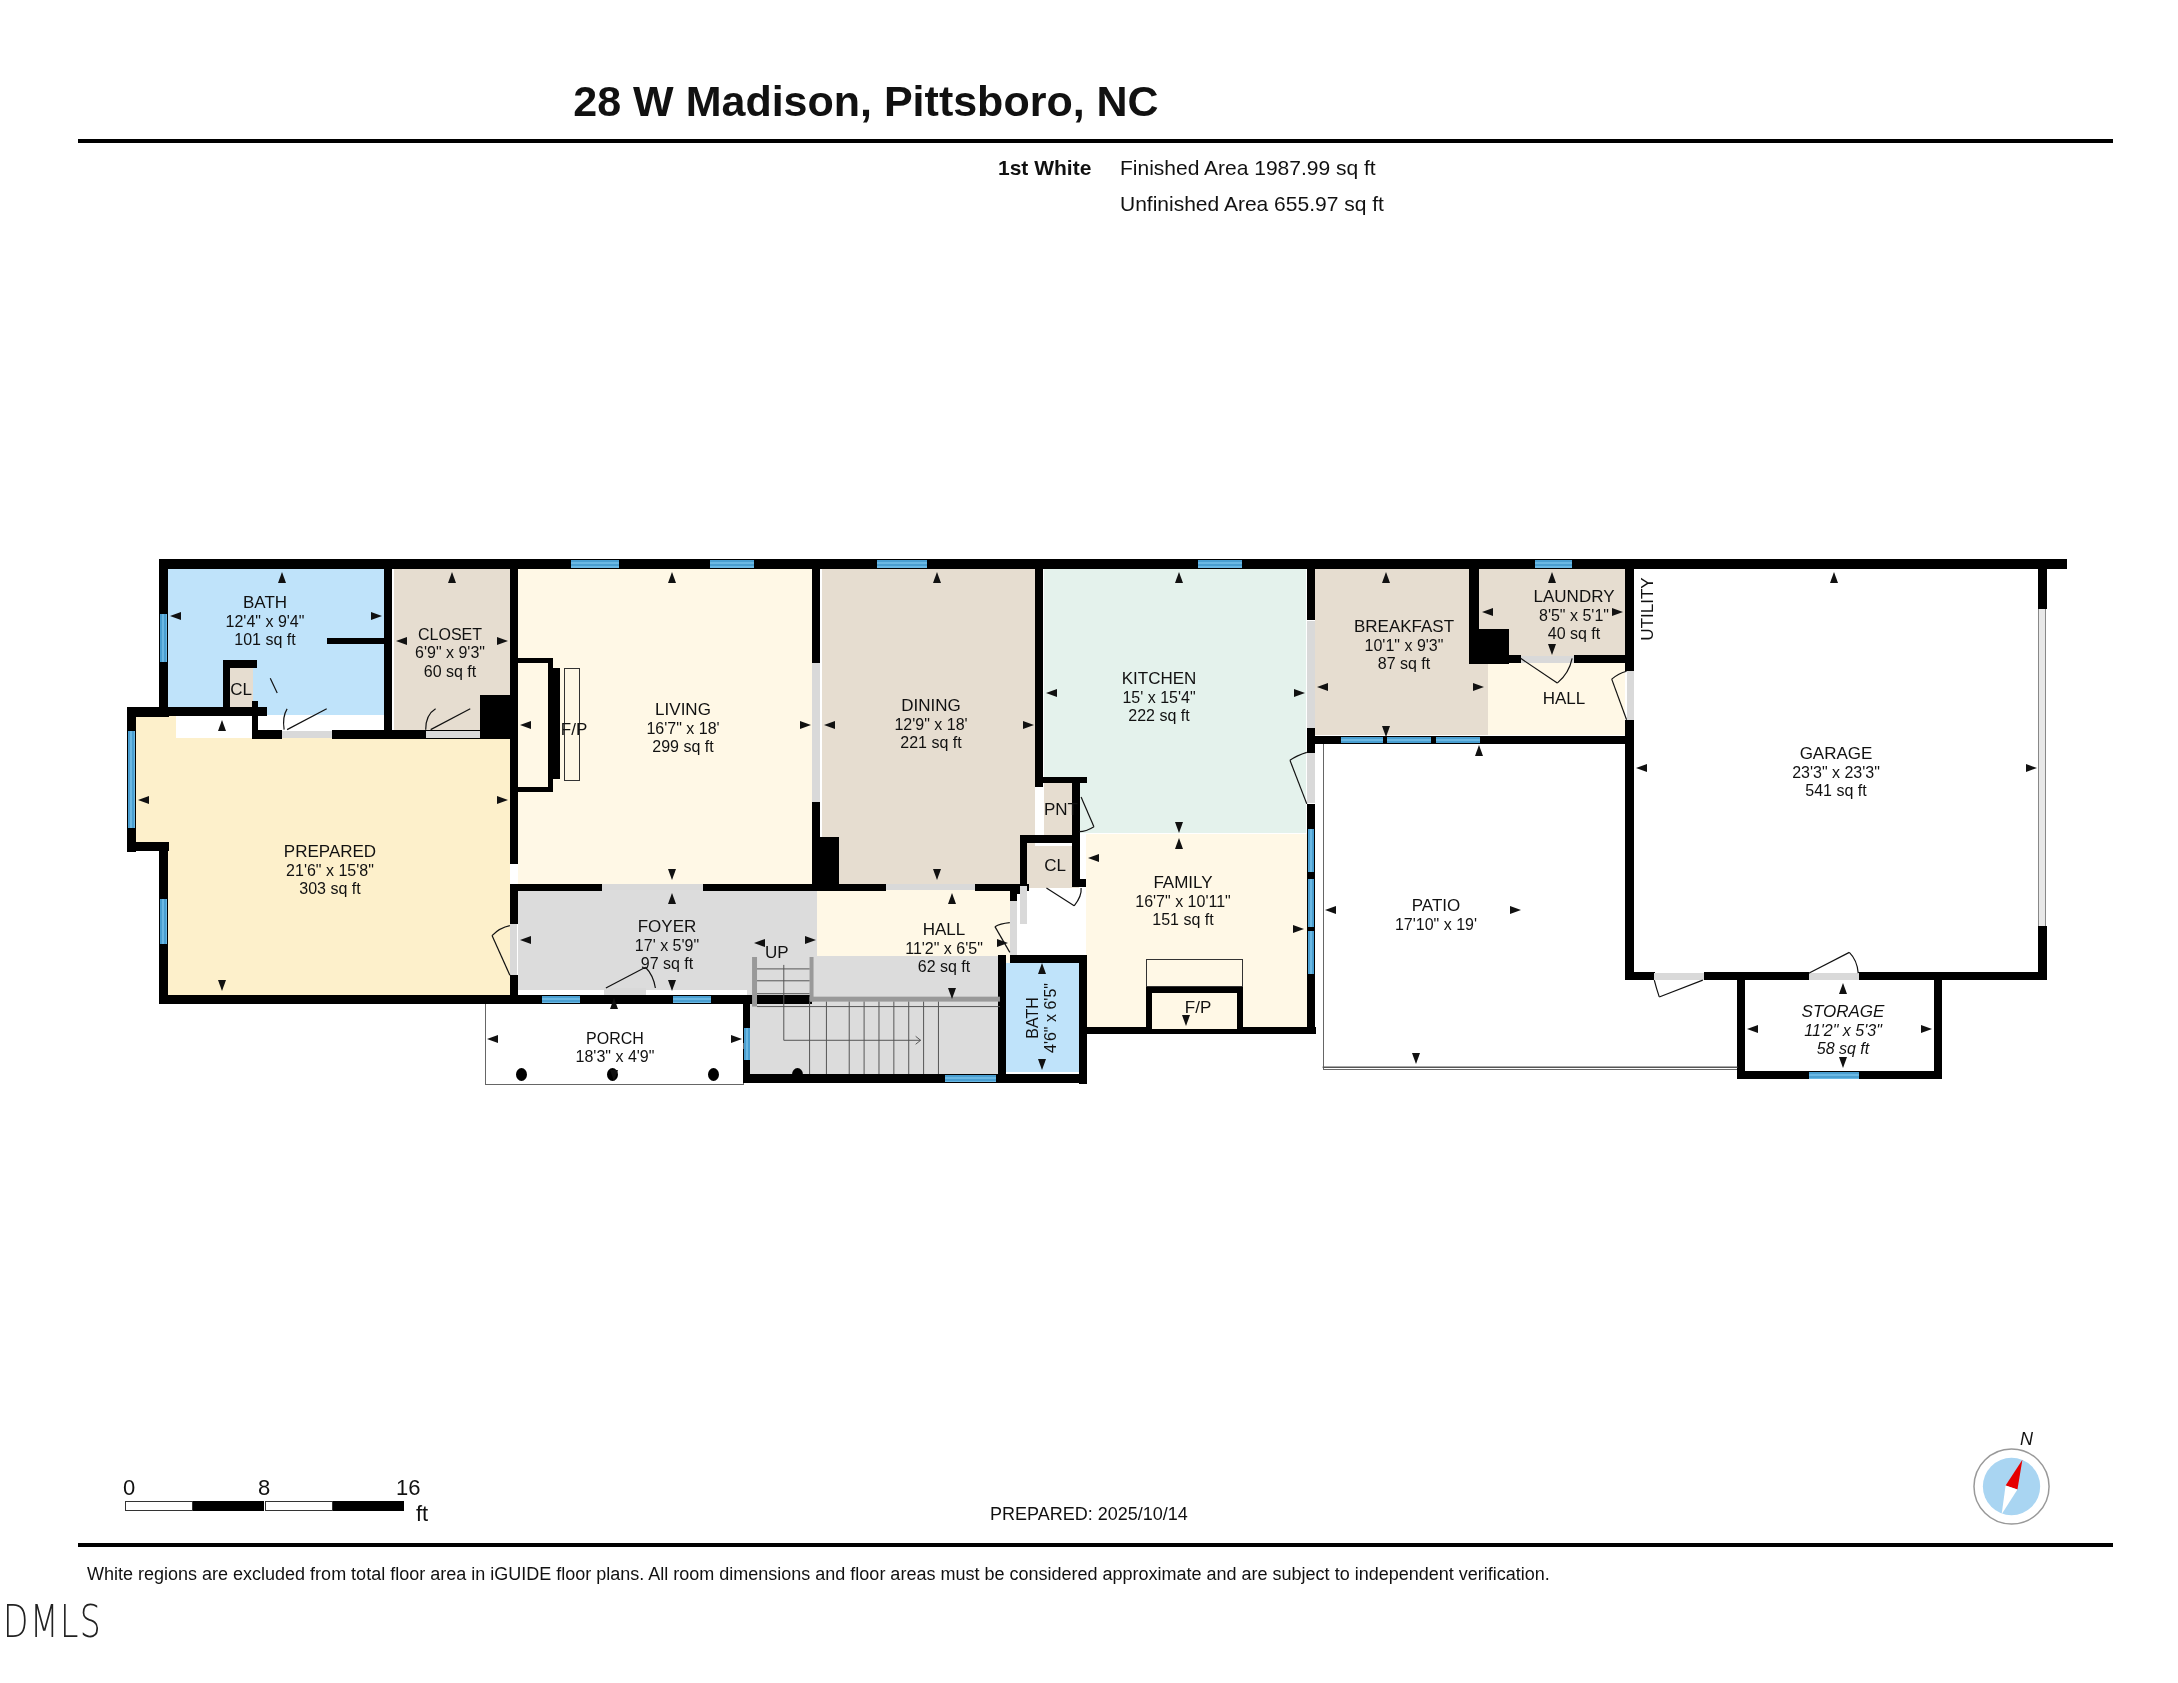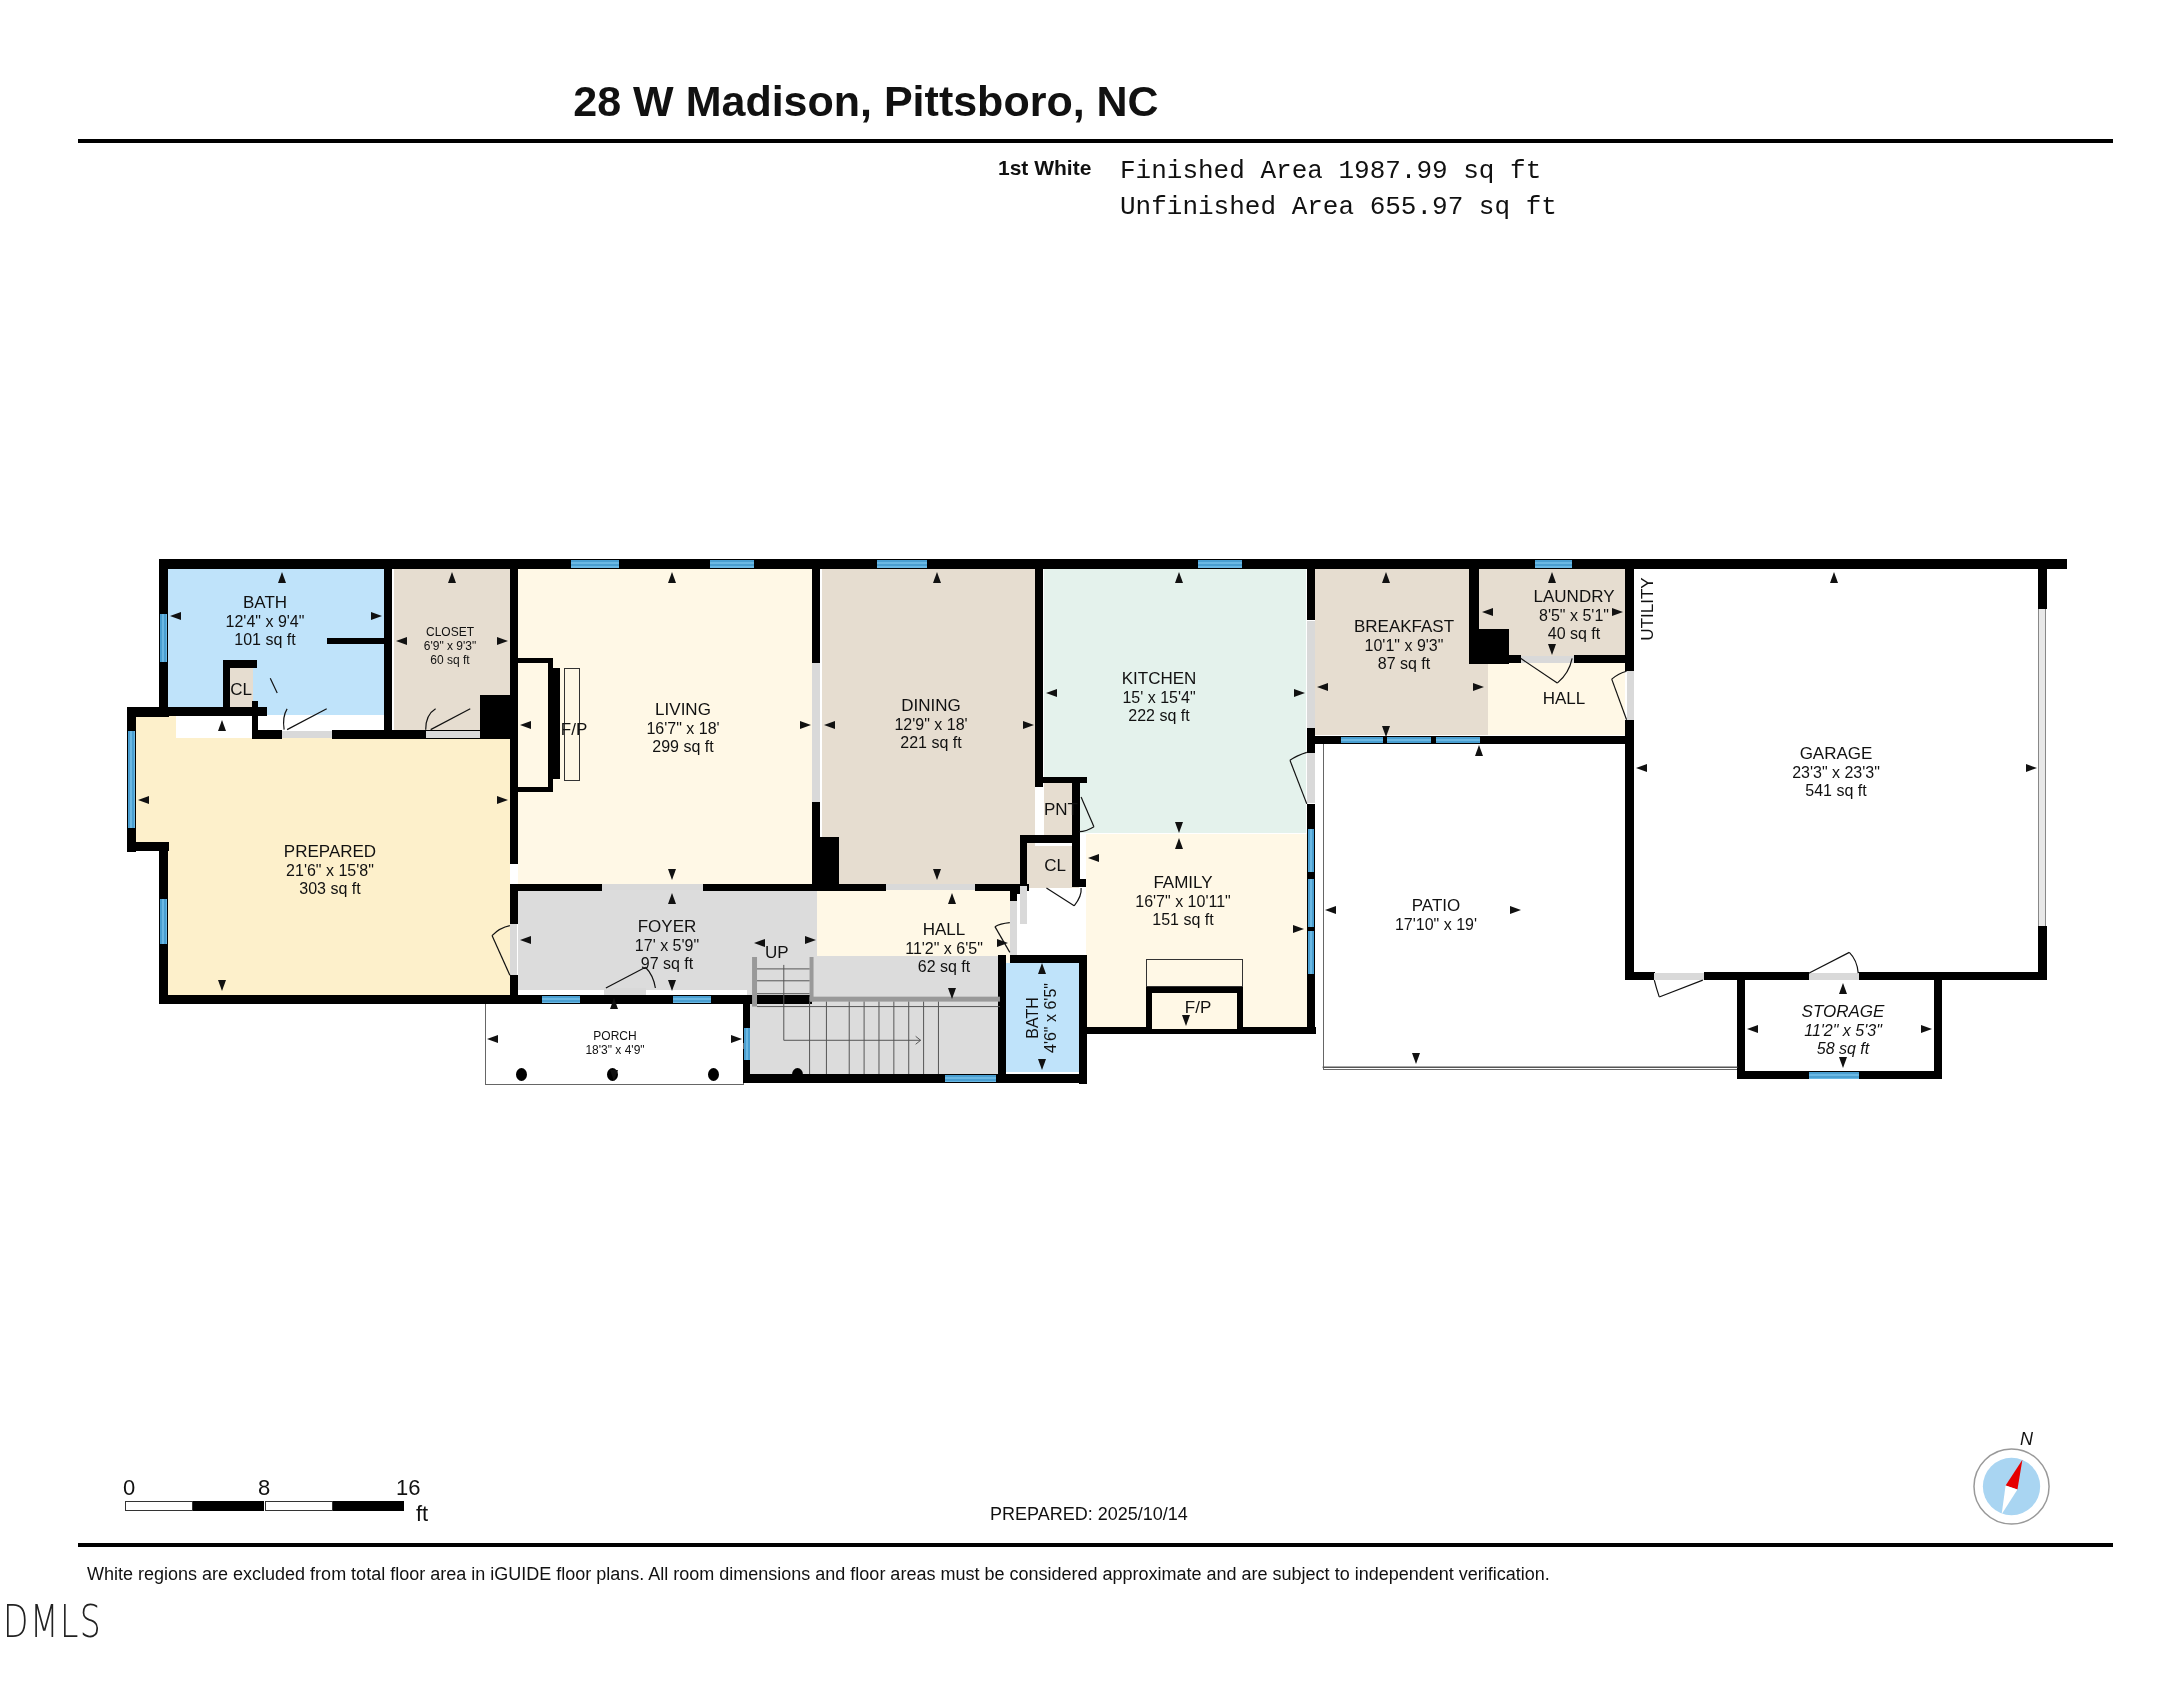--- a/index.html
+++ b/index.html
@@ -1,30 +1,30 @@
 <!DOCTYPE html>
 <html><head>
 <meta charset="utf-8">
 <style>
   html,body{margin:0;padding:0;background:#fff;}
   body{width:2178px;height:1683px;position:relative;overflow:hidden;font-family:"Liberation Sans",sans-serif;color:#111;}
   .abs{position:absolute;}
   .title{left:0;width:1732px;top:77px;text-align:center;font-size:43px;font-weight:bold;letter-spacing:0px;}
   .rule{background:#000;}
   .floor-label{font-size:21px;font-weight:bold;}
-  .area-line{font-size:26px;font-family:Liberation Mono, monospace;}
+  .area-line{font-size:21px;}
   .room{position:absolute;box-sizing:border-box;}
   .wall{position:absolute;background:#000;}
   .win{position:absolute;background:repeating-linear-gradient(#4a9fd1 0 2px,#6bb8e3 2px 4px);}
   .winv{position:absolute;background:repeating-linear-gradient(90deg,#4a9fd1 0 2px,#6bb8e3 2px 4px);}
   .door{position:absolute;background:#d9d9d9;}
   .label{position:absolute;text-align:center;line-height:1.15;color:#111;transform:translateX(-50%);white-space:nowrap;}
   .label .n{font-size:17px;}
   .label .d{font-size:16px;}
-  .label.small .n,.label.small .d{font-size:12px;}
+  .label.small .n,.label.small .d{font-size:16px;}
   .arrow{position:absolute;width:0;height:0;}
   .a-up{border-left:4px solid transparent;border-right:4px solid transparent;border-bottom:11px solid #111;}
   .a-down{border-left:4px solid transparent;border-right:4px solid transparent;border-top:11px solid #111;}
   .a-left{border-top:4px solid transparent;border-bottom:4px solid transparent;border-right:11px solid #111;}
   .a-right{border-top:4px solid transparent;border-bottom:4px solid transparent;border-left:11px solid #111;}
   .post{position:absolute;width:11px;height:13px;border-radius:50%;background:#000;}
   .footer-note{font-size:18px;}
   .prepared{font-size:18px;}
   .scale-num{font-size:22px;}
 </style>

